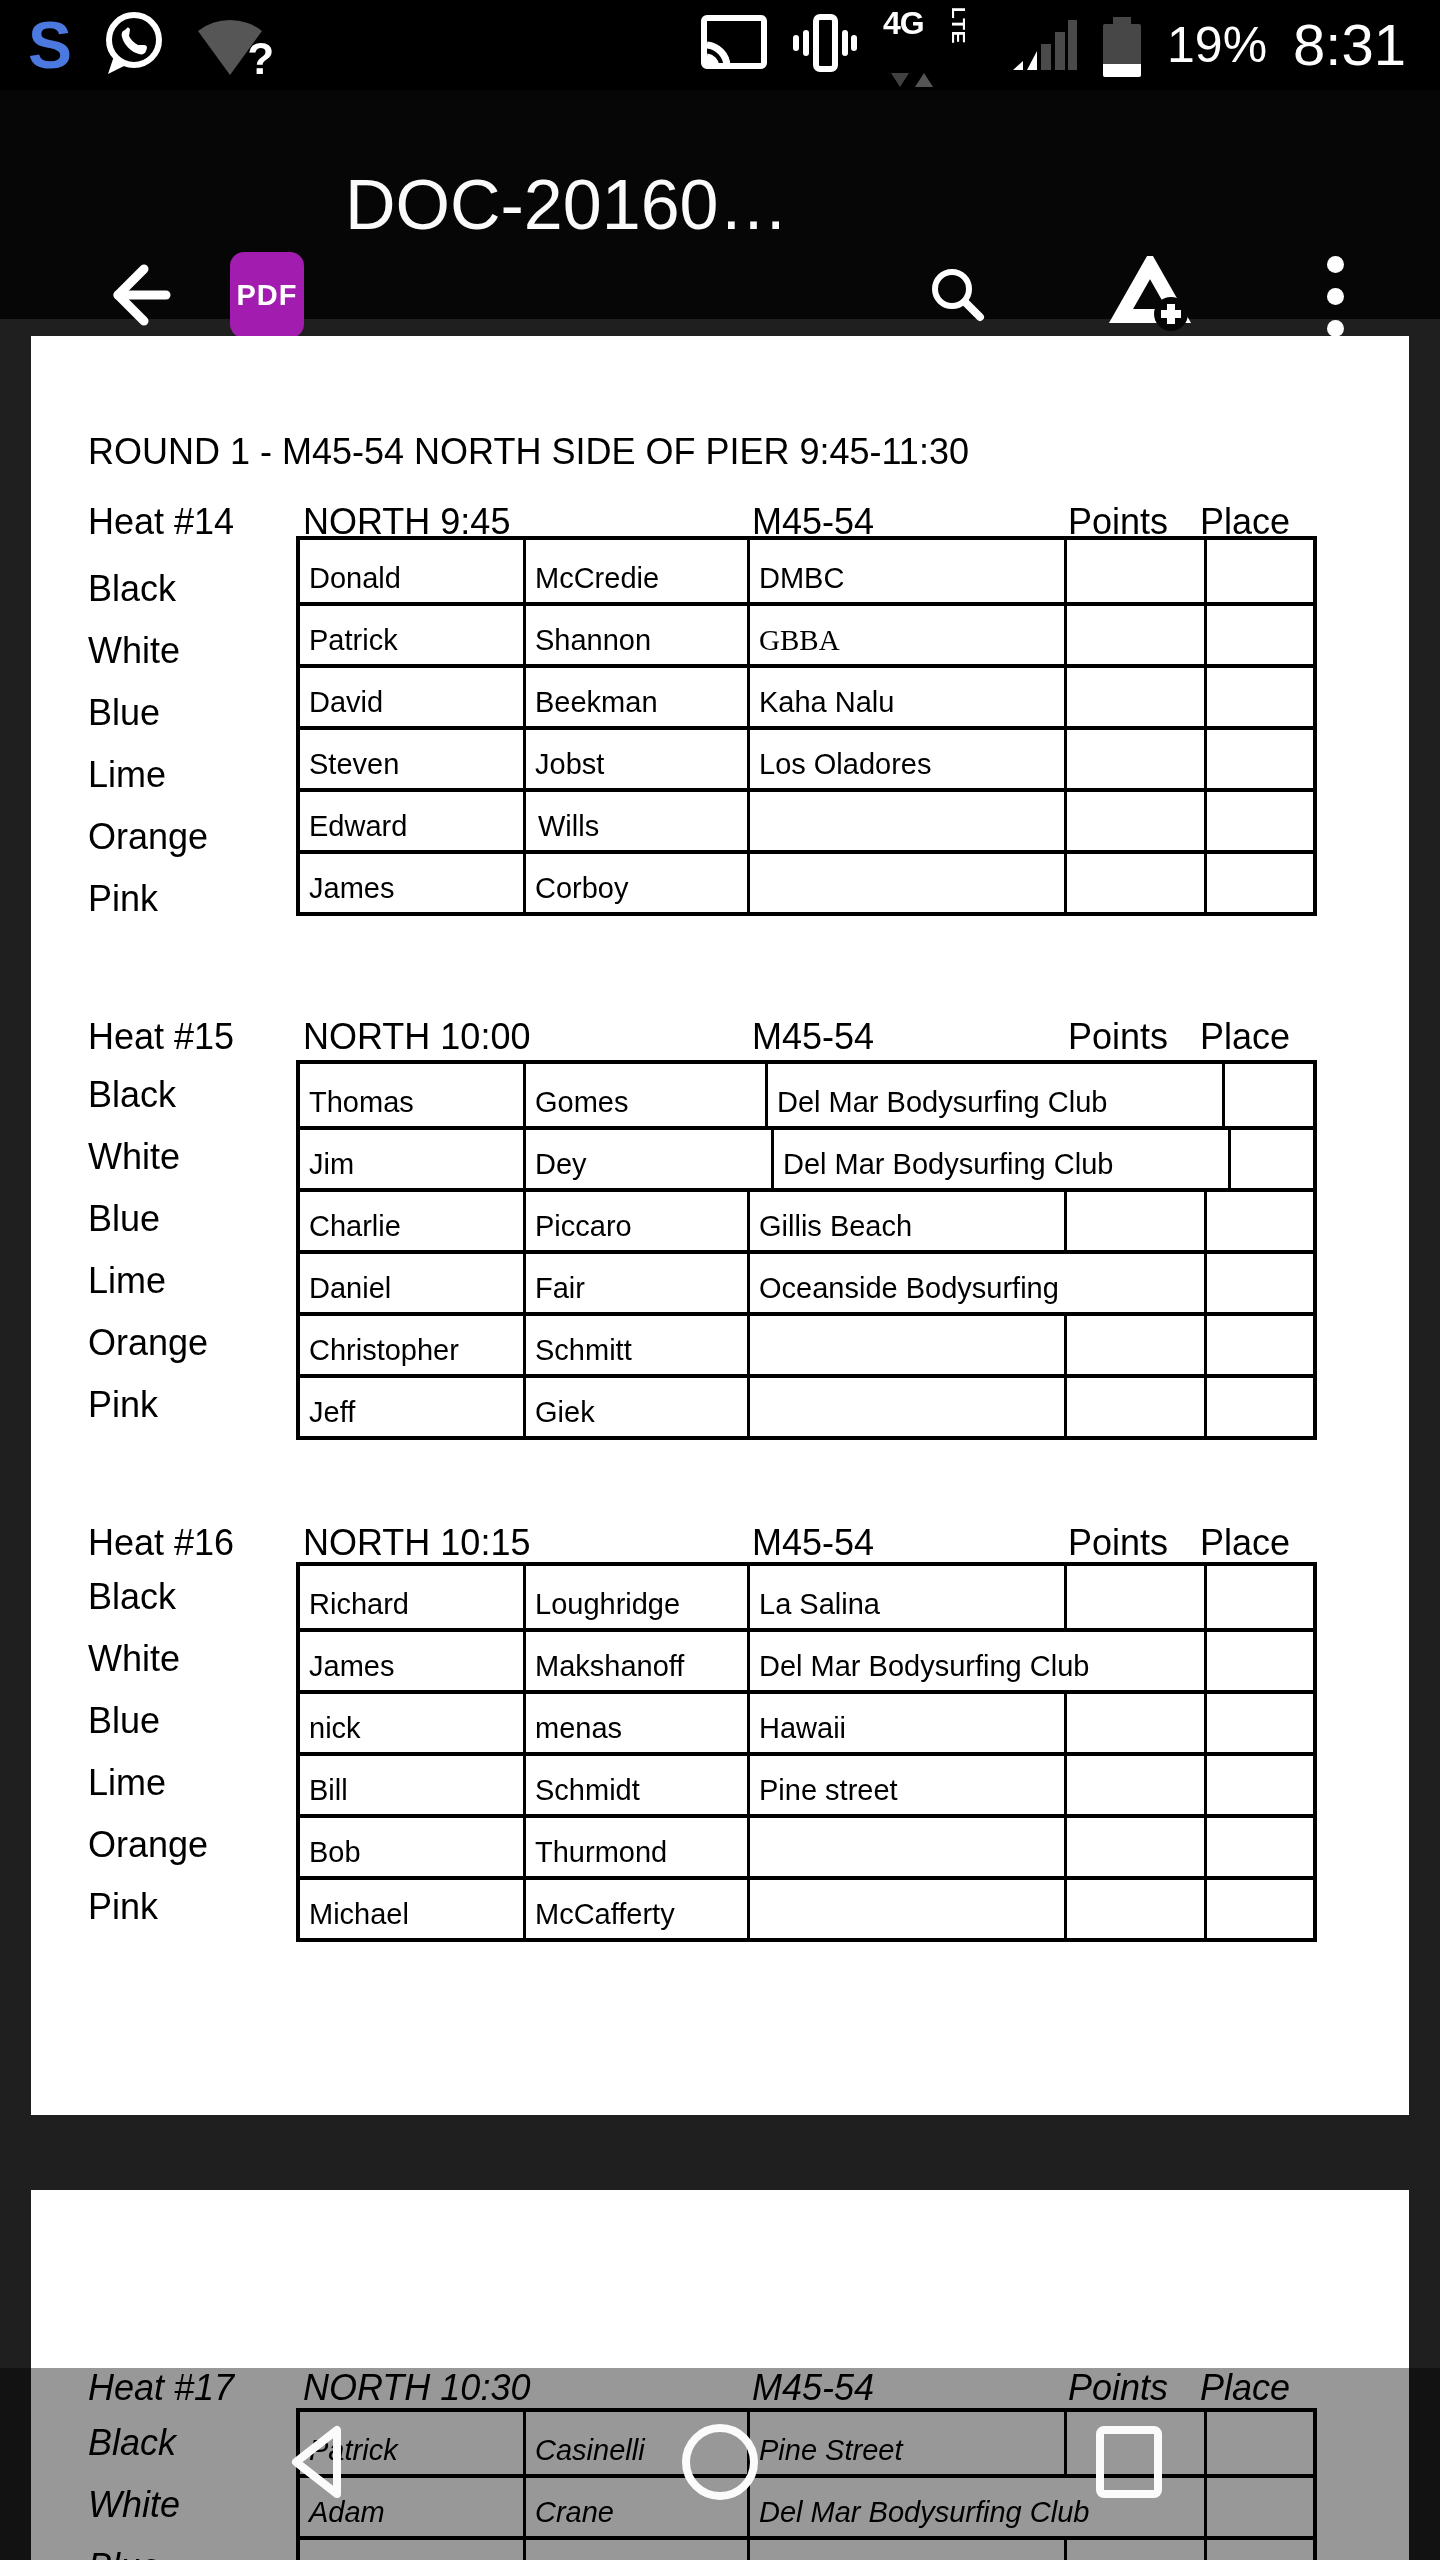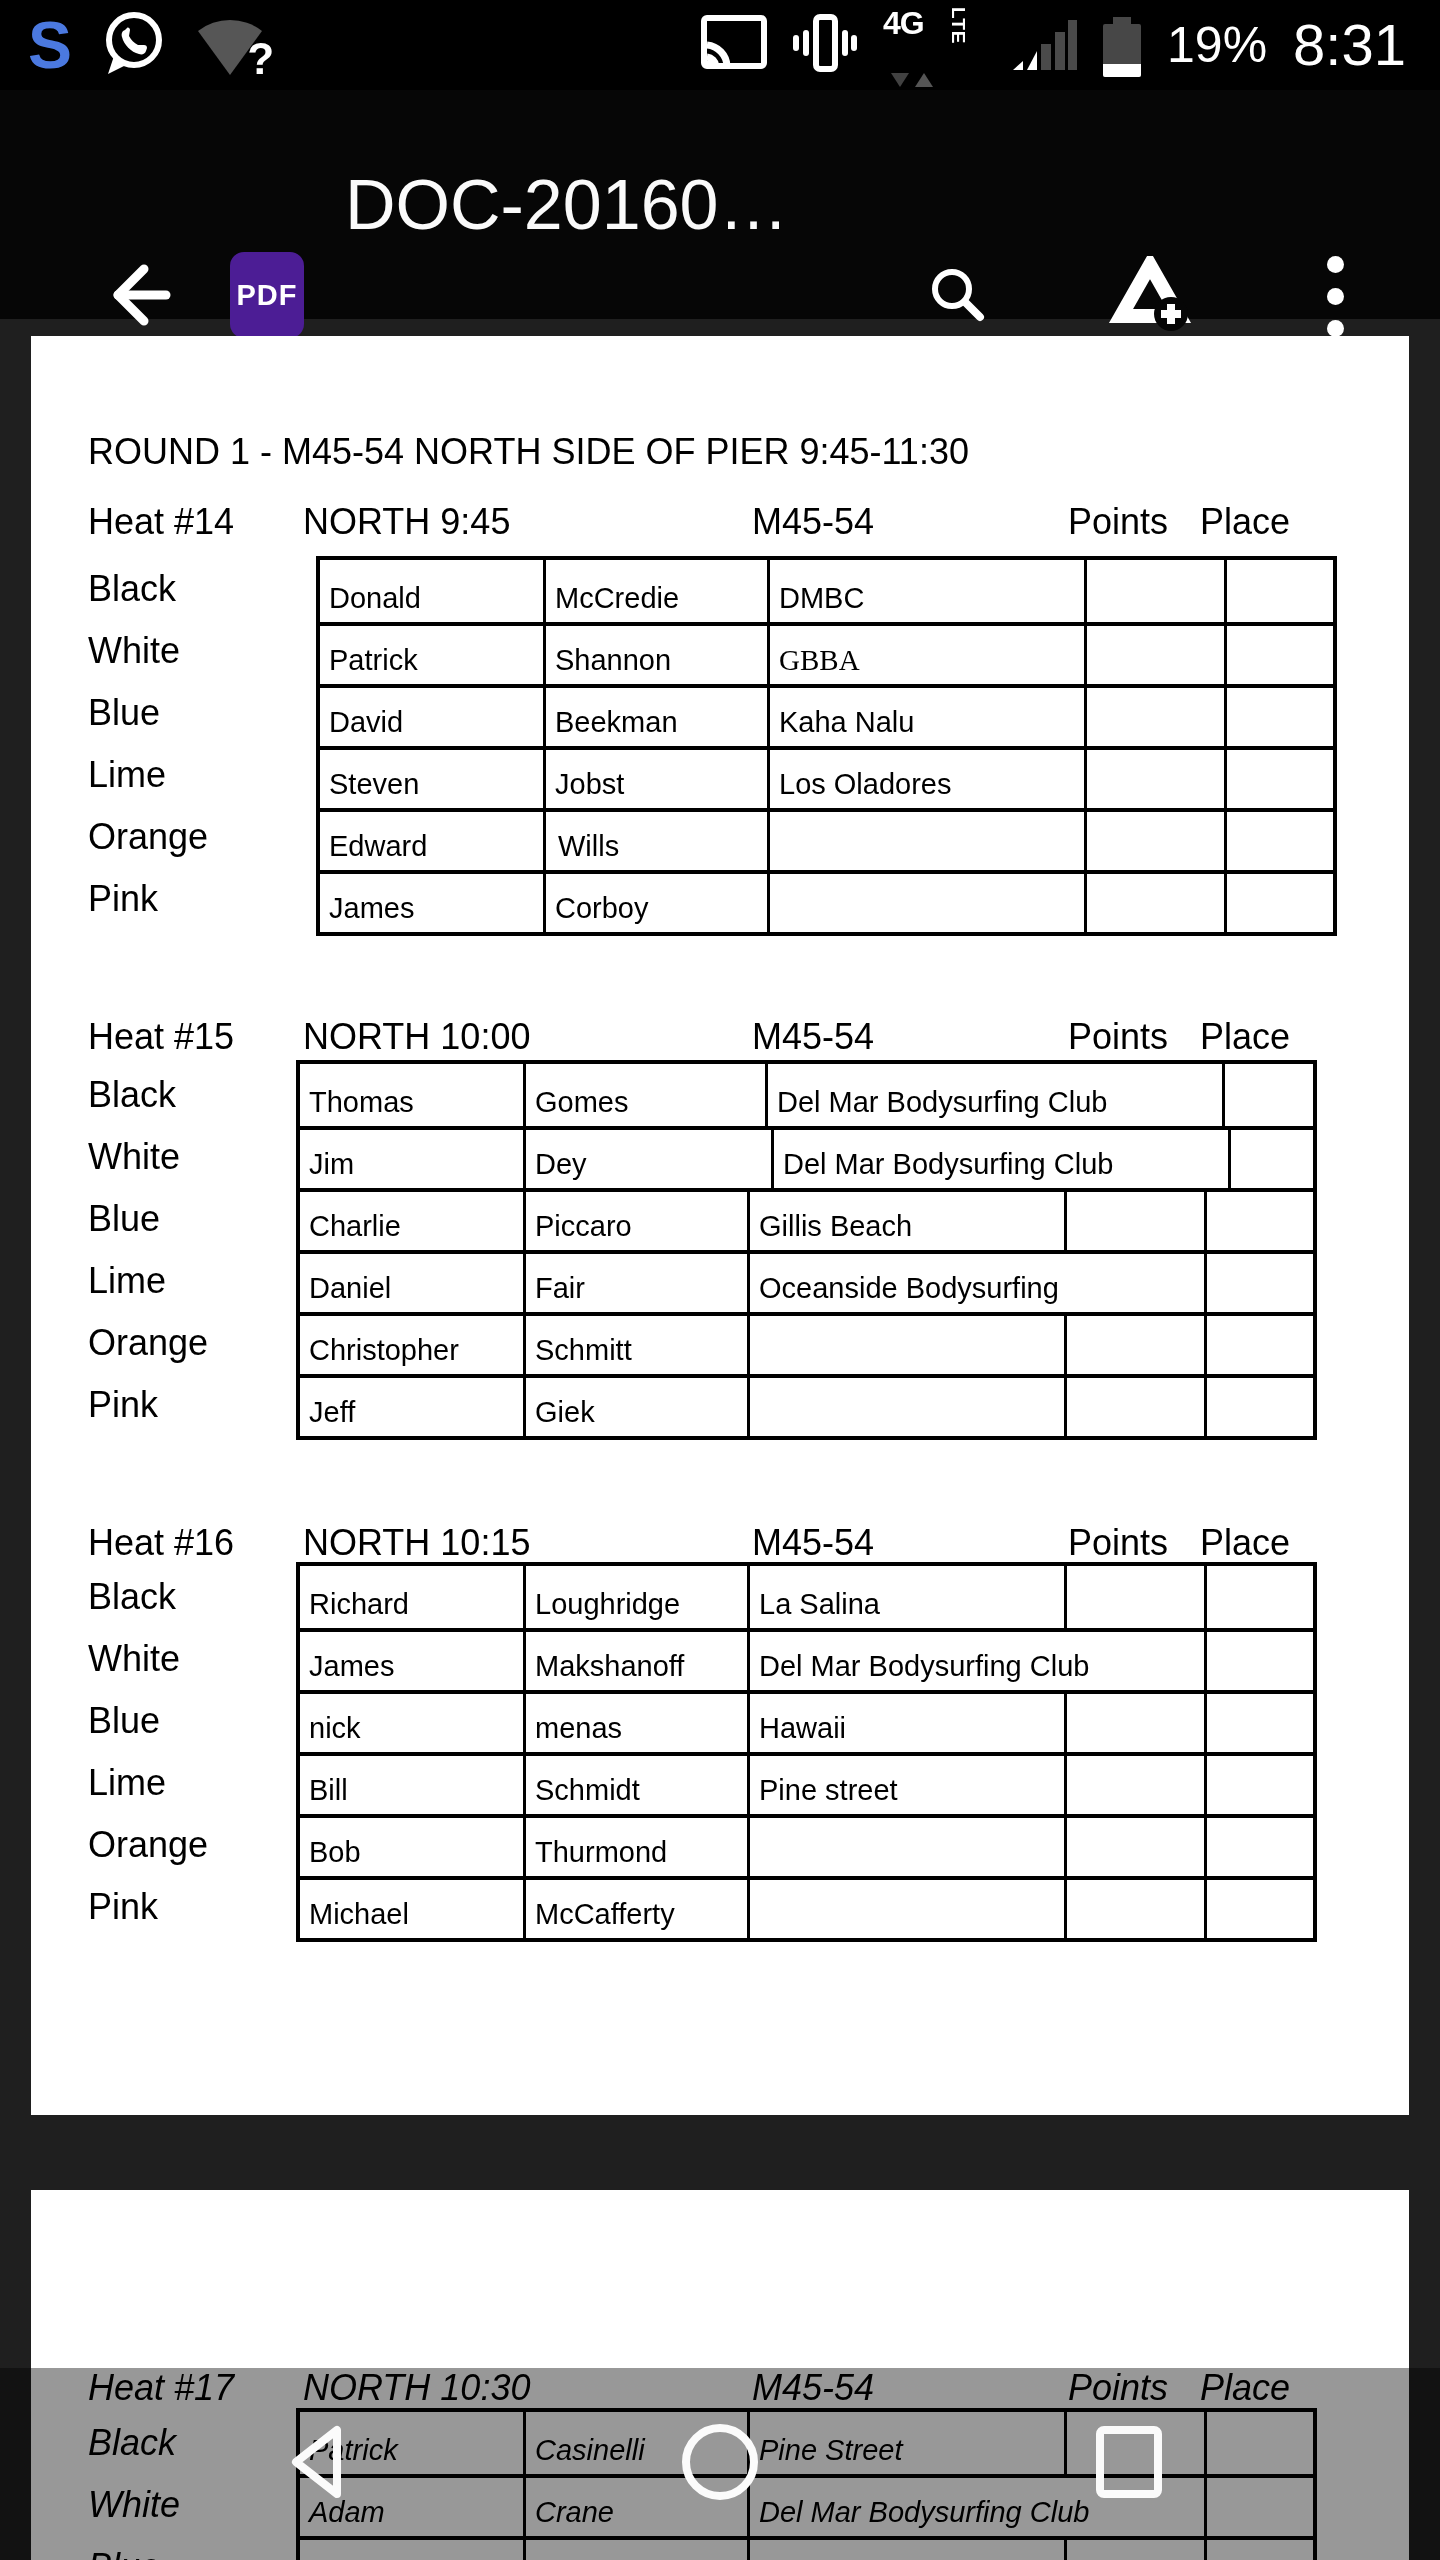--- a/index.html
+++ b/index.html
@@ -23,21 +23,21 @@
   .battery{position:relative;width:38px;height:60px;margin-top:4px;}
   .battery-cap{position:absolute;left:10px;top:0;width:18px;height:7px;background:#474747;}
   .battery-body{position:absolute;left:0;top:7px;width:38px;height:53px;background:#474747;border-radius:2px;overflow:hidden;}
   .battery-fill{position:absolute;left:0;bottom:0;width:100%;height:13px;background:#fff;}
   .sb-text{color:#fff;font-size:50px;line-height:1;}
   .sb-time{color:#fff;font-size:58px;line-height:1;}
 
   
   .app-bar{position:absolute;left:0;top:90px;width:1440px;height:229px;background:#060606;}
   .icon-btn{position:absolute;display:flex;align-items:center;justify-content:center;}
-  .pdf-badge{position:absolute;left:230px;top:162px;width:74px;height:86px;background:#4c1d95;border-radius:14px;
+  .pdf-badge{position:absolute;left:230px;top:162px;width:74px;height:86px;background:#a21caf;border-radius:14px;
              display:flex;align-items:center;justify-content:center;color:#fff;font-size:29px;font-weight:700;letter-spacing:1px;}
   .app-title{position:absolute;left:345px;top:0;height:229px;display:flex;align-items:center;
              color:#fafafa;font-size:70px;white-space:nowrap;}
   .dots{position:absolute;left:1327px;top:166px;display:flex;flex-direction:column;gap:15px;}
   .dot{width:17px;height:17px;border-radius:50%;background:#fff;}
 
   
   .pdf-page{position:absolute;left:31px;width:1378px;background:#fff;overflow:hidden;}
   .page-1{top:336px;height:1779px;}
   .page-2{top:2190px;height:370px;font-style:italic;}
@@ -167,21 +167,21 @@
           <div class="hh" style="left: 721px;">M45-54</div>
           <div class="hh" style="left: 1037px;">Points</div>
           <div class="hh" style="left: 1169px;">Place</div>
         </div>
         <div class="row-label" style="top: 222px;">Black</div>
         <div class="row-label" style="top: 284px;">White</div>
         <div class="row-label" style="top: 346px;">Blue</div>
         <div class="row-label" style="top: 408px;">Lime</div>
         <div class="row-label" style="top: 470px;">Orange</div>
         <div class="row-label" style="top: 532px;">Pink</div>
-        <div class="heat-table" style="top: 220px; margin-left: 20px;">
+        <div class="heat-table" style="top: 200px;">
           <div class="t-row">
             <div class="t-cell" style="width: 223px;">Donald</div>
             <div class="t-cell" style="width: 224px;">McCredie</div>
             <div class="t-cell" style="width: 317px;">DMBC</div>
             <div class="t-cell" style="width: 140px;"></div>
             <div class="t-cell grow"></div>
           </div>
           <div class="t-row">
             <div class="t-cell" style="width: 223px;">Patrick</div>
             <div class="t-cell" style="width: 224px;">Shannon</div>

